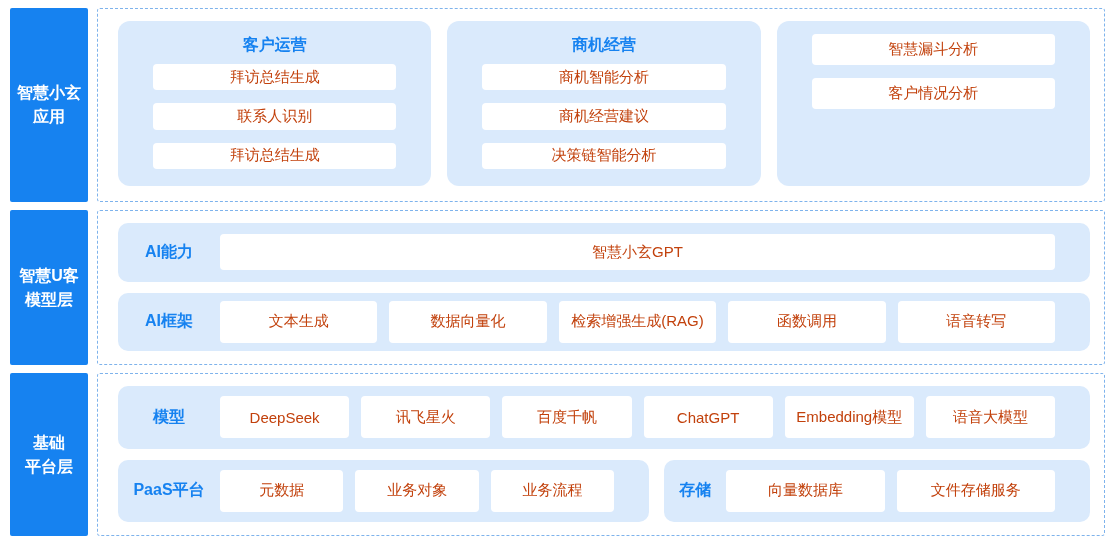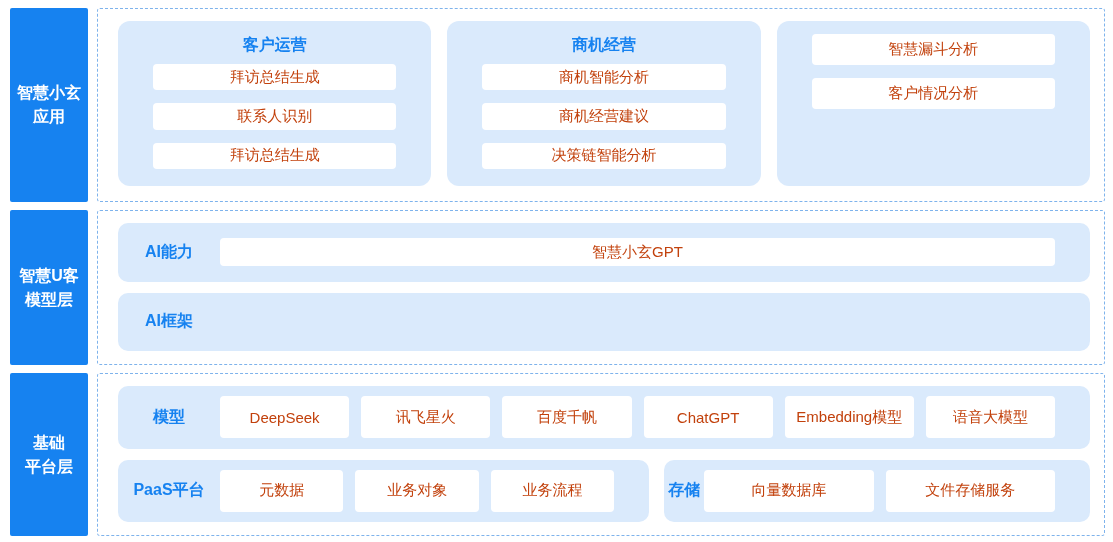--- a/index.html
+++ b/index.html
@@ -62,24 +62,24 @@
     background: #DAEAFC;
     border-radius: 10px;
     display: flex; align-items: center;
     padding-right: 35px;
   }
   .band-label {
     flex: none; width: 102px;
     color: #1682F0; font-size: 16px; font-weight: 700;
     text-align: center;
   }
-  .band-label.narrow { width: 40px; }
+  .band-label.narrow { width: 62px; }
   .band-pills { flex: 1; display: flex; gap: 12px; }
   .band-pills .pill { flex: 1; height: 42px; }
-  .band.tall .pill { height: 28px; }
+  .band.tall .pill { height: 36px; }
 
   .split { flex: 1; display: flex; gap: 15px; }
   .split .band { }
   .split .band-paas { flex: 1.27; }
   .split .band-storage { flex: 1; }
 
   
   .pill {
     background: #ffffff;
     border-radius: 4px;
@@ -125,20 +125,27 @@
     </aside>
     <section class="dashed rows">
       <div class="band tall">
         <div class="band-label">AI能力</div>
         <div class="band-pills">
           <div class="pill">智慧小玄GPT</div>
         </div>
       </div>
       <div class="band">
         <div class="band-label">AI框架</div>
+        <div class="band-pills">
+          <div class="pill">文本生成</div>
+          <div class="pill">数据向量化</div>
+          <div class="pill">检索增强生成(RAG)</div>
+          <div class="pill">函数调用</div>
+          <div class="pill">语音转写</div>
+        </div>
       </div>
     </section>
   </div>
 
   <div class="row row-platform">
     <aside class="side">
       <div>基础</div>
       <div>平台层</div>
     </aside>
     <section class="dashed rows">

